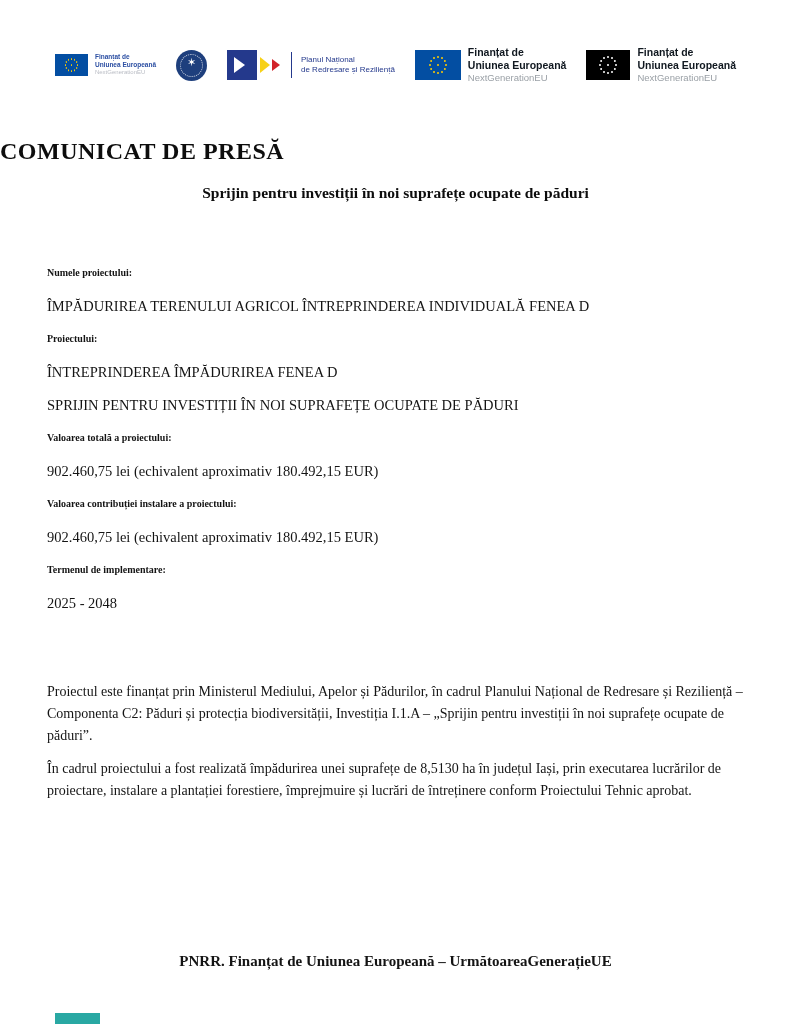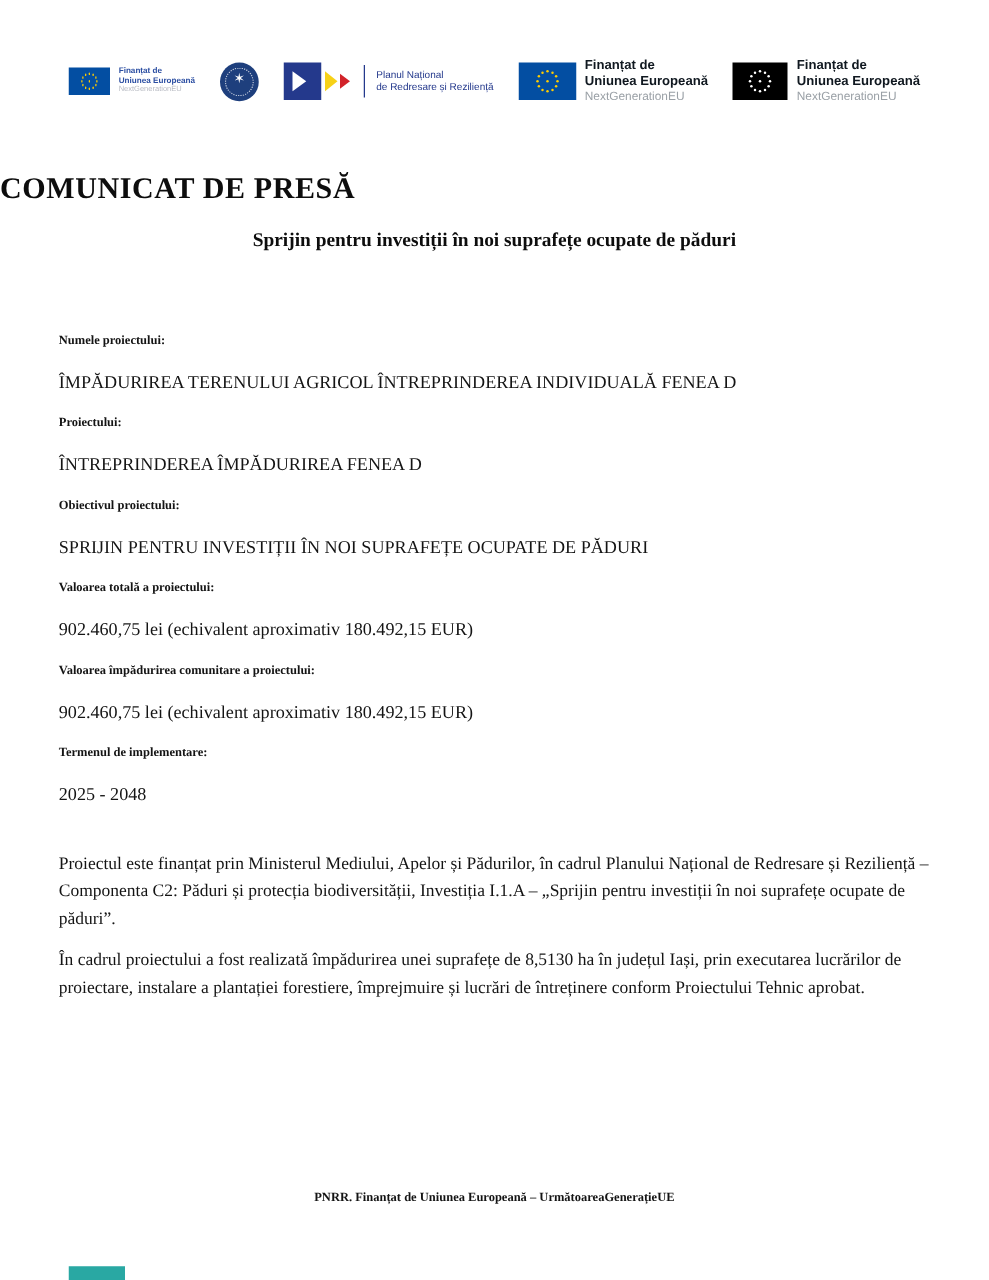--- a/index.html
+++ b/index.html
@@ -71,21 +71,21 @@
   .details{position:absolute;top:263px;left:47px;width:700px;}
   .details .lbl{margin:0 0 13px 0;font-size:10px;font-weight:bold;line-height:20px;}
   .details .val{margin:0 0 13px 0;font-size:14.5px;line-height:20px;}
 
   
   .paras{position:absolute;top:681px;left:47px;width:700px;}
   .paras p{margin:0 0 11px 0;font-size:14px;line-height:22px;}
 
   
   .footer{position:absolute;top:953px;left:0;width:100%;text-align:center;}
-  .footer p{margin:0;font-size:10px;font-weight:bold;}
+  .footer p{margin:0;font-size:15px;font-weight:bold;}
 
   .teal-mark{position:absolute;left:55px;top:1013px;width:45px;height:11px;background:#29a8a3;}
 </style>
 </head>
 <body>
 
 <div class="page">
 
   <header class="logos">
 
@@ -142,25 +142,24 @@
   </header>
 
   <h1 class="title">COMUNICAT DE PRESĂ</h1>
   <h2 class="subtitle">Sprijin pentru investiții în noi suprafețe ocupate de păduri</h2>
 
   <section class="details">
     <p class="lbl">Numele proiectului:</p>
     <p class="val">ÎMPĂDURIREA TERENULUI AGRICOL ÎNTREPRINDEREA INDIVIDUALĂ FENEA D</p>
     <p class="lbl">Proiectului:</p>
     <p class="val">ÎNTREPRINDEREA ÎMPĂDURIREA FENEA D</p>
-    <p class="lbl">Obiectivul proiectului:</p>
     <p class="val">SPRIJIN PENTRU INVESTIȚII ÎN NOI SUPRAFEȚE OCUPATE DE PĂDURI</p>
     <p class="lbl">Valoarea totală a proiectului:</p>
     <p class="val">902.460,75 lei (echivalent aproximativ 180.492,15 EUR)</p>
-    <p class="lbl">Valoarea împădurirea comunitare a proiectului:</p>
+    <p class="lbl">Valoarea contribuției instalare a proiectului:</p>
     <p class="val">902.460,75 lei (echivalent aproximativ 180.492,15 EUR)</p>
     <p class="lbl">Termenul de implementare:</p>
     <p class="val">2025 - 2048</p>
   </section>
 
   <section class="paras">
     <p>Proiectul este finanțat prin Ministerul Mediului, Apelor și Pădurilor, în cadrul Planului Național de Redresare și Reziliență – Componenta C2: Păduri și protecția biodiversității, Investiția I.1.A – „Sprijin pentru investiții în noi suprafețe ocupate de păduri”.</p>
     <p>În cadrul proiectului a fost realizată împădurirea unei suprafețe de 8,5130 ha în județul Iași, prin executarea lucrărilor de proiectare, instalare a plantației forestiere, împrejmuire și lucrări de întreținere conform Proiectului Tehnic aprobat.</p>
   </section>
 

